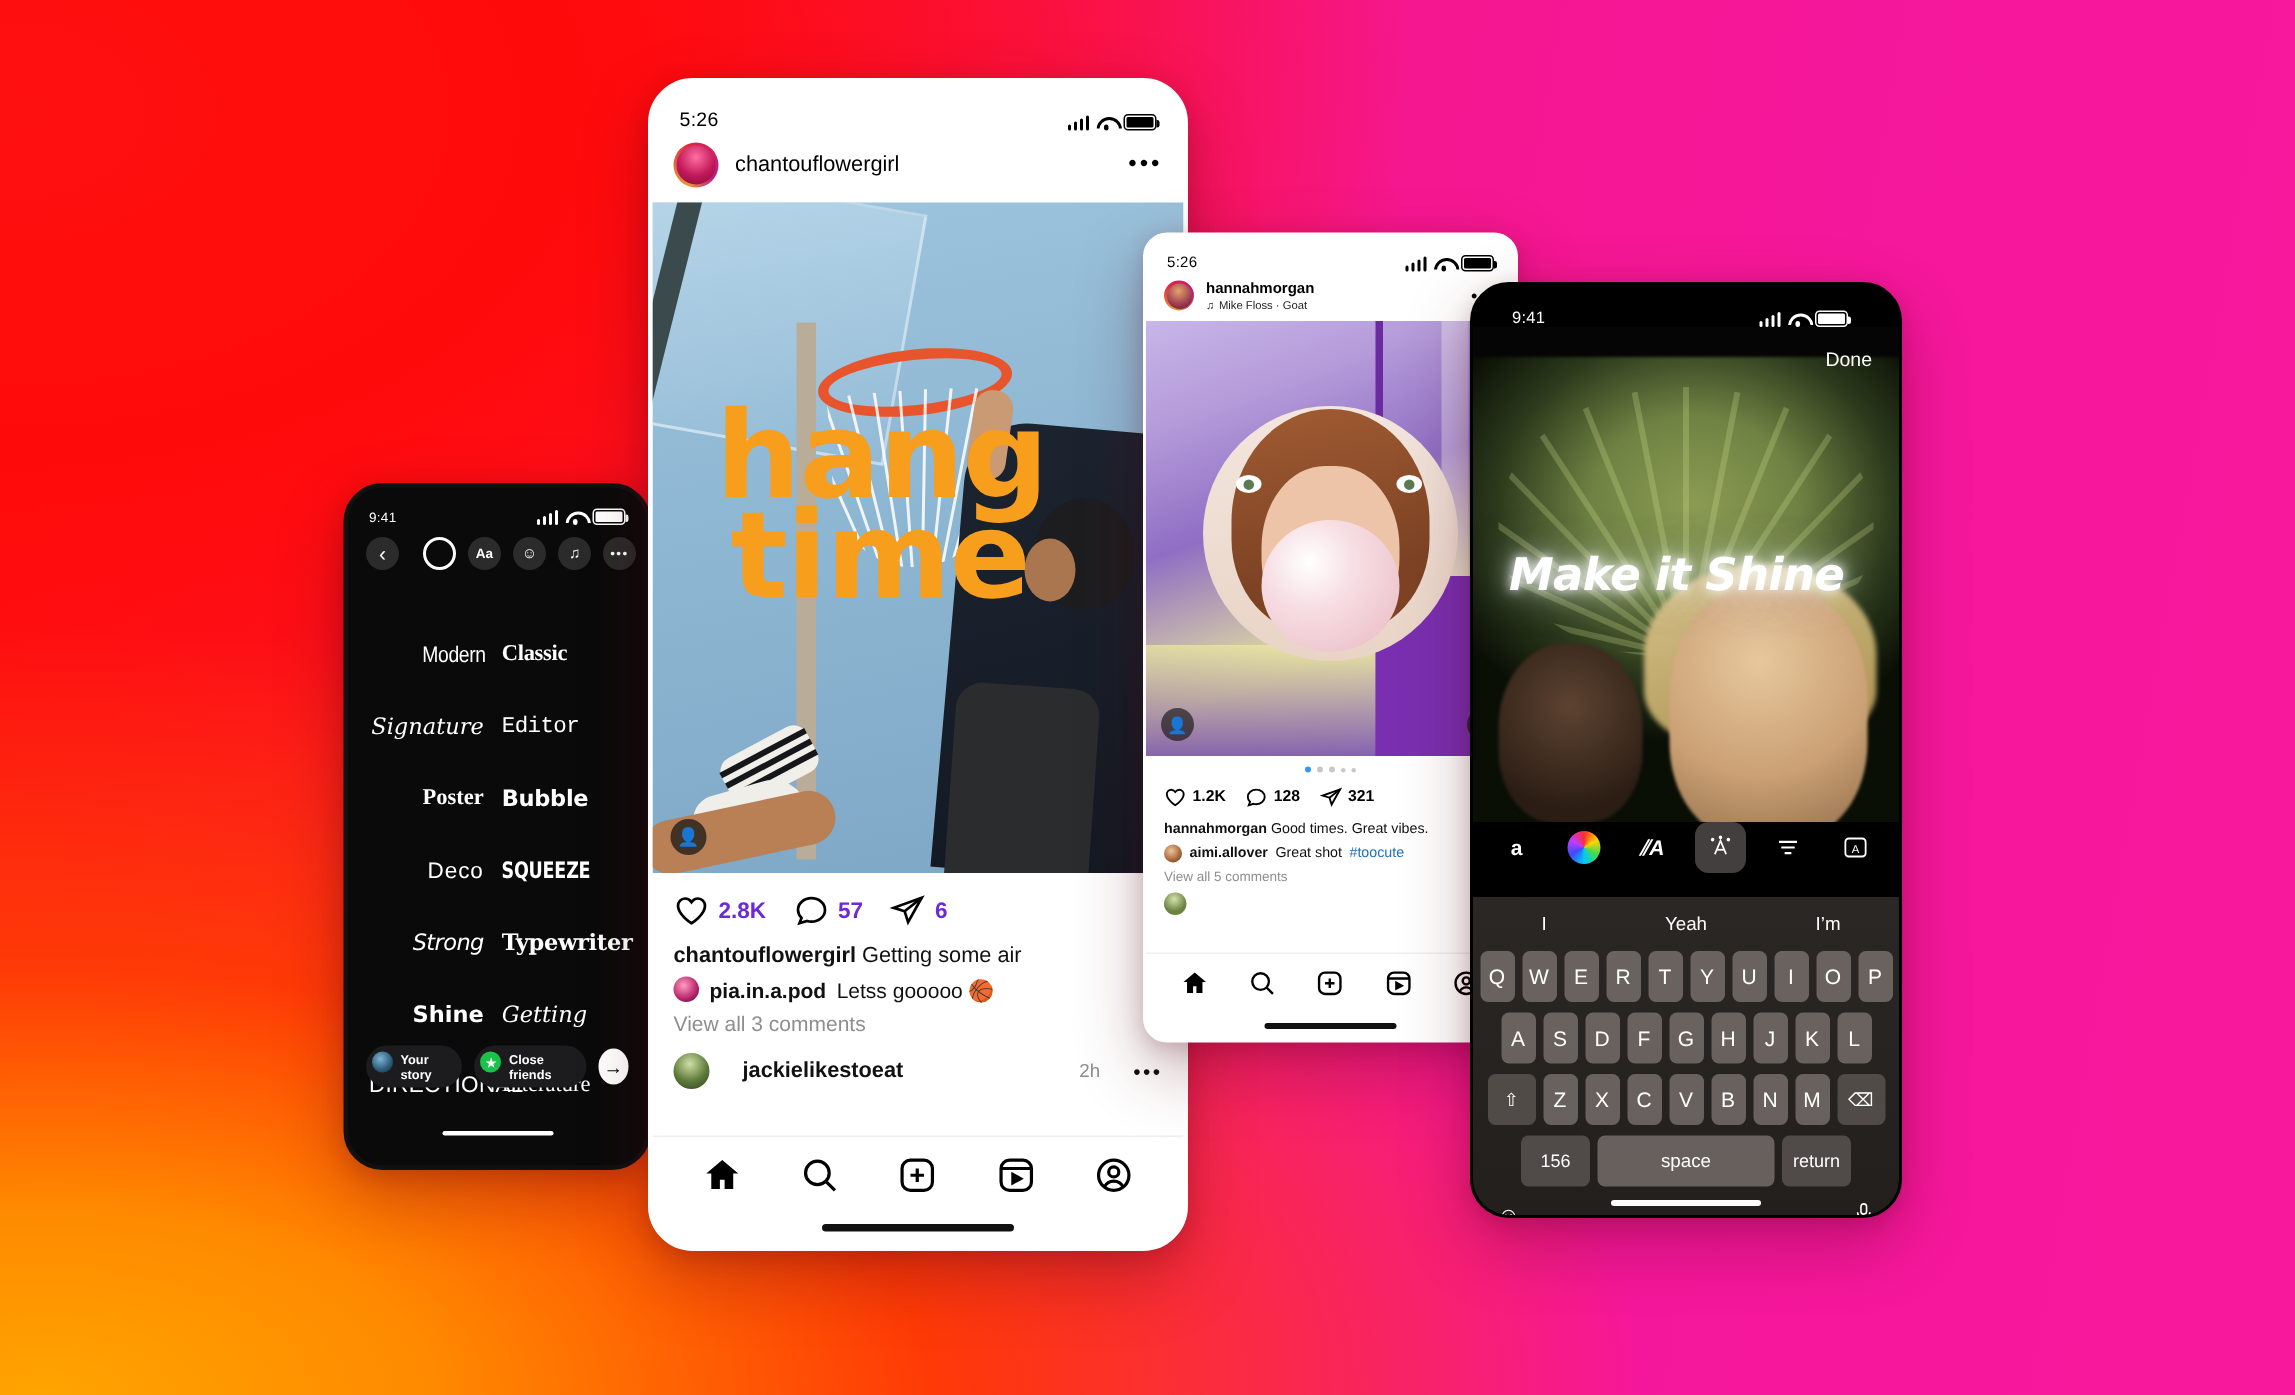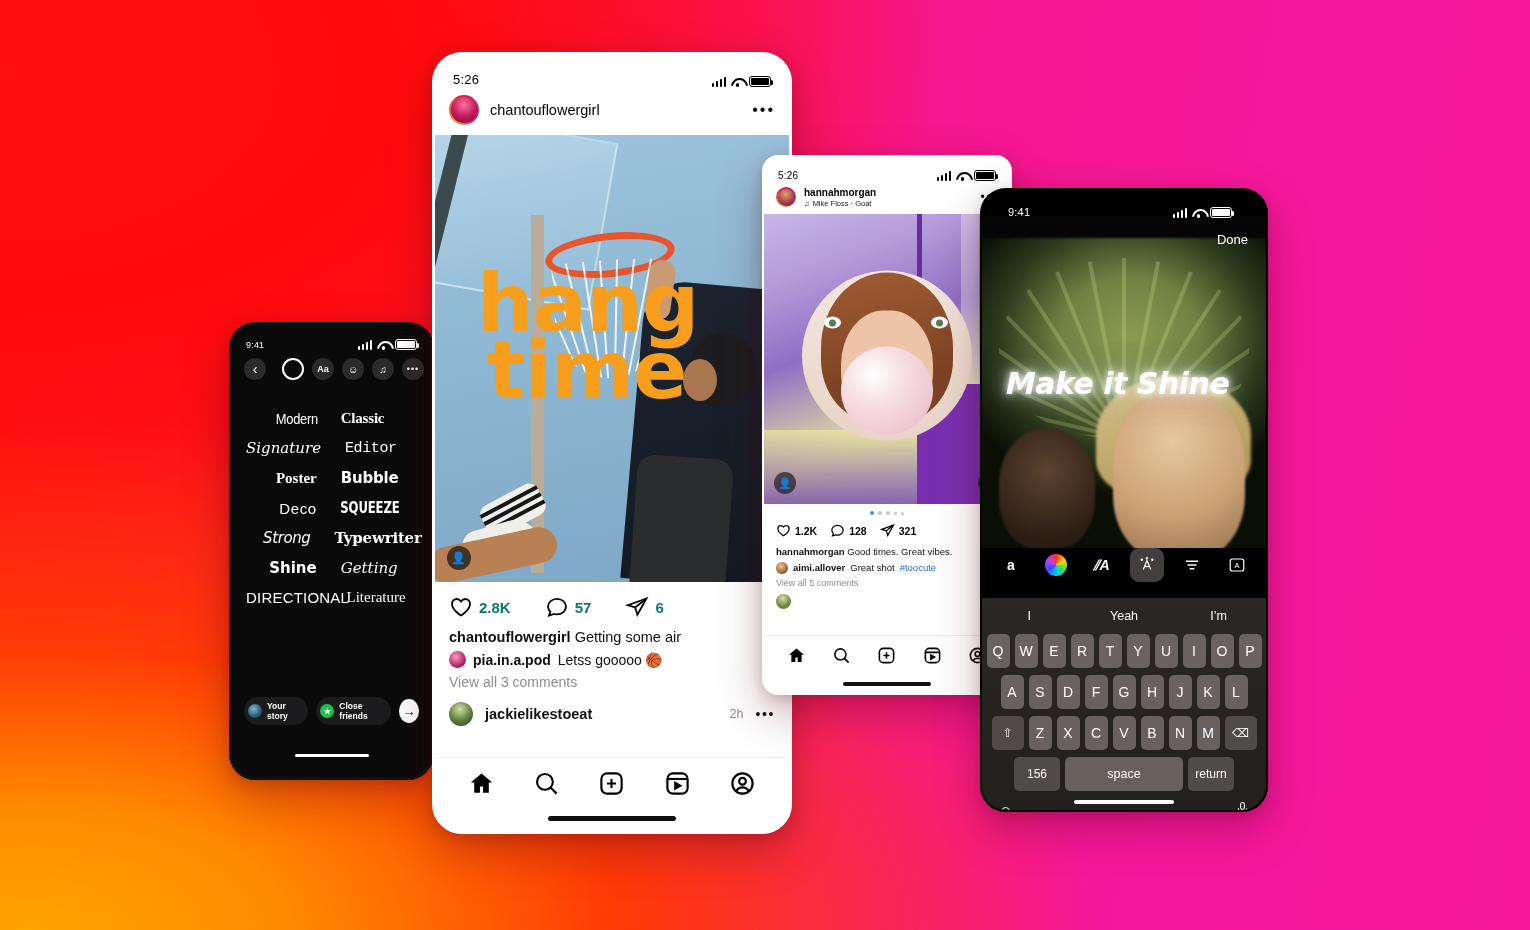--- a/index.html
+++ b/index.html
@@ -40,39 +40,39 @@
   
   #phone-fonts{left:229px;top:322px;width:205px;height:458px;background:#0a0a0a;
     border:3px solid #111;border-radius:26px;}
   #phone-fonts .statusbar{height:22px;color:#fff;font-size:9px;padding:0 14px;margin-top:3px;}
   .fp-toolbar{display:flex;align-items:center;gap:8px;padding:8px 12px 4px;}
   .circ{width:22px;height:22px;border-radius:50%;background:#2b2b2b;color:#fff;
     display:flex;align-items:center;justify-content:center;font-size:10px;flex:0 0 auto;}
   .circ.hollow{background:transparent;border:2px solid #fff;}
   .fp-toolbar .spacer{flex:1}
   .font-list{padding:26px 14px 0;display:flex;flex-direction:column;gap:12px;}
-  .font-row{display:flex;align-items:center;justify-content:flex-end;gap:12px;}
+  .font-row{display:flex;align-items:center;justify-content:flex-end;gap:0;margin-top:18px;}
   .font-row .left{width:50%;text-align:right;color:#fff;padding-right:9px;font-size:15px;}
   .font-row .right{width:50%;text-align:left;color:#fff;padding-left:3px;font-size:15px;}
   .f-modern{font-family:"Liberation Sans",sans-serif;font-weight:400;letter-spacing:-.3px;transform:scaleX(.86);transform-origin:right;}
   .f-classic{font-family:"Liberation Serif",serif;font-weight:700;letter-spacing:-.2px;}
   .f-signature{font-family:"DejaVu Serif",serif;font-style:italic;font-weight:400;font-size:13.5px;}
   .f-editor{font-family:"Liberation Mono",monospace;font-weight:400;font-size:13.5px;letter-spacing:-.4px;}
   .f-poster{font-family:"Liberation Serif",serif;font-weight:700;font-size:15px;}
   .f-bubble{font-family:"DejaVu Sans",sans-serif;font-weight:700;font-size:14.5px;letter-spacing:-.2px;}
   .f-deco{font-family:"Liberation Sans",sans-serif;font-weight:300;letter-spacing:.6px;font-size:14px;}
   .f-squeeze{font-family:"DejaVu Sans",sans-serif;font-weight:700;transform:scaleX(.78);transform-origin:left;font-size:16px;letter-spacing:-.2px;}
   .f-strong{font-family:"DejaVu Sans",sans-serif;font-weight:400;font-style:italic;font-size:14px;letter-spacing:-.4px;}
   .f-typewriter{font-family:"DejaVu Serif",serif;font-weight:700;font-size:11.5px;letter-spacing:-.2px;}
   .f-meme{font-family:"DejaVu Sans",sans-serif;font-weight:700;font-size:14px;}
   .f-elegant{font-family:"DejaVu Serif",serif;font-style:italic;font-weight:400;font-size:14.5px;}
   .f-directional{font-family:"Liberation Sans",sans-serif;font-weight:400;font-size:11.5px;letter-spacing:.2px;}
   .f-literature{font-family:"Liberation Serif",serif;font-weight:400;font-size:15px;}
   .share-row{position:absolute;left:12px;right:12px;bottom:52px;display:flex;align-items:center;gap:8px;}
-  .pill{display:flex;align-items:center;gap:5px;background:#1c1c1e;border-radius:999px;
+  .pill{display:flex;align-items:flex-start;gap:5px;background:#1c1c1e;border-radius:999px;
     padding:4px 9px 4px 4px;color:#fff;font-size:8.5px;font-weight:700;}
   .pill .av{width:14px;height:14px;border-radius:50%;
     background:radial-gradient(circle at 40% 35%,#7fb4d6,#2b5a77 60%,#14303f);flex:0 0 auto;}
   .pill .cf{width:14px;height:14px;border-radius:50%;background:#19c24b;
     display:flex;align-items:center;justify-content:center;color:#fff;font-size:8px;flex:0 0 auto;}
   .arrow-btn{width:24px;height:24px;border-radius:50%;background:#fff;color:#000;
     display:flex;align-items:center;justify-content:center;font-size:13px;font-weight:700;margin-left:auto;}
   #phone-fonts .homebar{bottom:20px;width:74px;height:3.5px;background:#fff;}
 
   
@@ -115,30 +115,30 @@
     border-radius:16px 24px 12px 12px;transform:rotate(-16deg);}
   .bb-arm2{position:absolute;left:-2%;top:90%;width:130px;height:36px;background:#b97f55;
     border-radius:20px;transform:rotate(-12deg);}
   .overlay-text{position:absolute;left:42px;top:135px;color:#F79F1C;
     font-family:"DejaVu Sans",sans-serif;font-weight:700;line-height:.84;
     font-size:80px;letter-spacing:-1px;}
   .overlay-text span{display:block;}
   .overlay-text .l2{margin-left:10px;}
   .tagged{position:absolute;left:12px;bottom:12px;width:24px;height:24px;border-radius:50%;
     background:rgba(20,20,20,.72);display:flex;align-items:center;justify-content:center;color:#fff;font-size:12px;}
-  .actions{display:flex;align-items:center;gap:24px;padding:13px 14px 6px;color:#0f766e;}
+  .actions{display:flex;align-items:center;gap:8px;padding:13px 14px 6px;color:#6d28d9;}
   .act{display:flex;align-items:center;gap:6px;font-size:15px;font-weight:600;margin-right:10px;}
   .caption{padding:2px 14px 0;font-size:14.5px;color:#111;line-height:1.38;}
   .caption b{font-weight:700;}
   .cmt{display:flex;align-items:center;gap:7px;padding:4px 14px 0;font-size:14px;color:#111;}
   .cmt .ava2{width:17px;height:17px;border-radius:50%;flex:0 0 auto;
     background:radial-gradient(circle at 40% 35%,#ff9cc2,#b8246a 60%,#3b1230);}
   .cmt .heart{margin-left:auto;color:#9a9a9a;font-size:13px;}
   .viewall{padding:6px 14px 0;font-size:14px;color:#8e8e8e;}
-  .cmt2{display:flex;align-items:center;gap:12px;padding:12px 14px 0;font-size:14.5px;color:#111;}
+  .cmt2{display:flex;align-items:center;gap:22px;padding:12px 14px 0;font-size:14.5px;color:#111;}
   .cmt2 .ava3{width:24px;height:24px;border-radius:50%;flex:0 0 auto;
     background:radial-gradient(circle at 45% 30%,#cfe0a5,#5d7a3a 55%,#2f4020);}
   .cmt2 b{font-weight:700;}
   .cmt2 .t{margin-left:auto;color:#8e8e8e;font-size:12.5px;}
   .cmt2 .d{color:#111;letter-spacing:1.6px;font-size:14px;line-height:6px;}
   .tabbar{position:absolute;left:0;right:0;bottom:0;height:74px;background:#fff;
     border-top:1px solid #efefef;display:flex;align-items:center;justify-content:space-around;padding:0 14px 18px;}
   #phone-post .homebar{bottom:10px;width:128px;height:5px;background:#111;}
 
   

